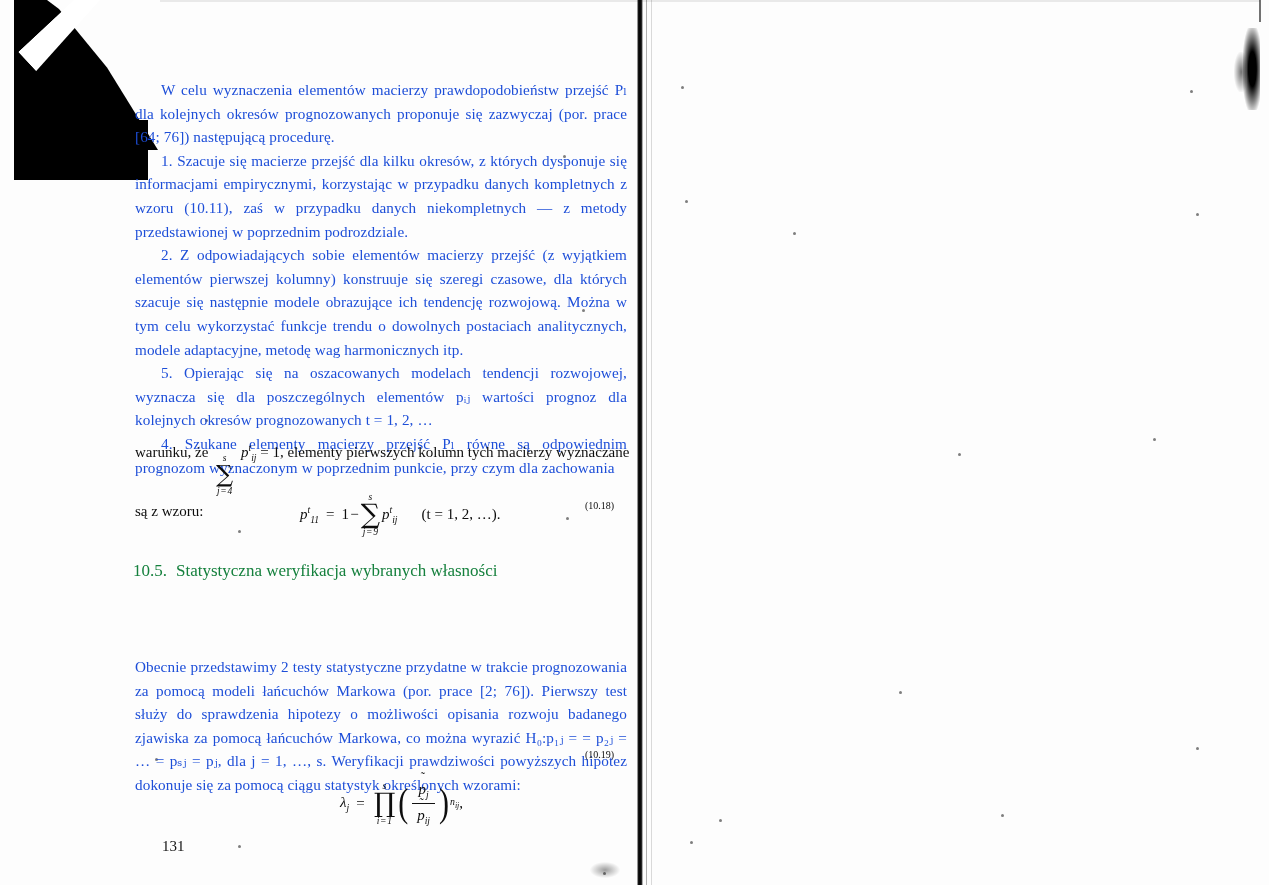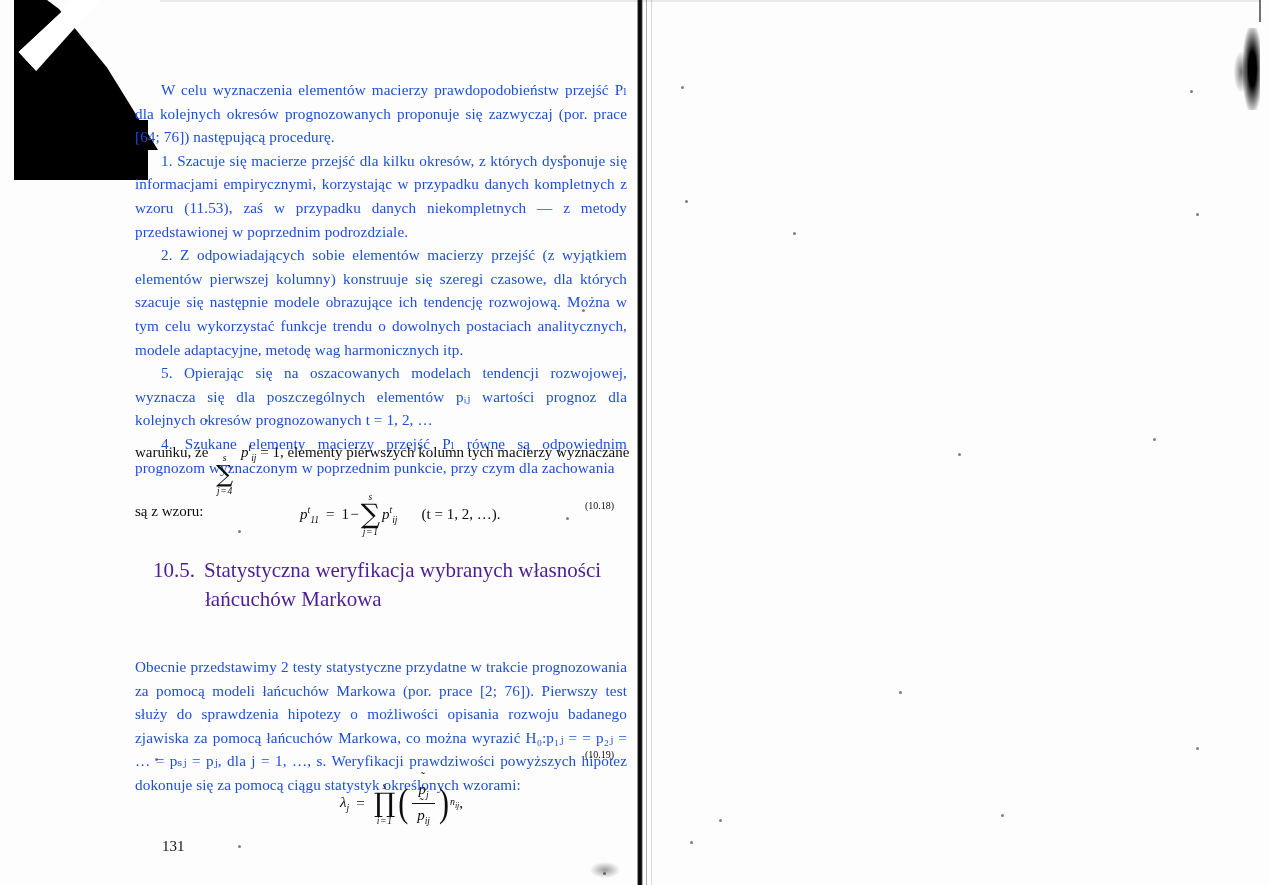--- a/index.html
+++ b/index.html
@@ -128,24 +128,23 @@
   .para.noindent { text-indent: 0; }
 
   
   i, .it { font-style: italic; }
 
   
   #section-heading {
     position: absolute;
     left: 133px; top: 556px;
     width: 500px;
-    font-size: 21px;
+    font-size: 17px;
     line-height: 29px;
-    color: #4c1d95;
-    margin-left: 20px;
+    color: #15803d;
   }
   #section-heading .num { margin-right: 9px; }
   #section-heading .line2 { display: block; margin-left: 52px; }
 
   
   .math {
     position: absolute;
     font-family: "Liberation Serif", "DejaVu Serif", serif;
     font-size: 15px;
     color: #0d0d0d;
@@ -256,21 +255,21 @@
   <div class="dotspeck" style="left:1001px;top:814px;width:3px;height:3px;"></div>
   <div class="dotspeck" style="left:690px;top:841px;width:3px;height:3px;"></div>
   <div class="dotspeck" style="left:238px;top:845px;width:3px;height:3px;"></div>
   <div class="dotspeck" style="left:603px;top:872px;width:3px;height:3px;"></div>
   <div class="dotspeck" style="left:155px;top:758px;width:3px;height:3px;"></div>
 
   <div class="page-col" id="page-left">
 
     <div class="textblock" id="left-body">
       <p class="para">W celu wyznaczenia elementów macierzy prawdopodobieństw przejść Pₗ dla kolejnych okresów prognozowanych proponuje się zazwyczaj (por. prace [64; 76]) następującą procedurę.</p>
-      <p class="para">1. Szacuje się macierze przejść dla kilku okresów, z których dysponuje się informacjami empirycznymi, korzystając w przypadku danych kompletnych z wzoru (11.53), zaś w przypadku danych niekompletnych — z metody przedstawionej w poprzednim podrozdziale.</p>
+      <p class="para">1. Szacuje się macierze przejść dla kilku okresów, z których dysponuje się informacjami empirycznymi, korzystając w przypadku danych kompletnych z wzoru (10.11), zaś w przypadku danych niekompletnych — z metody przedstawionej w poprzednim podrozdziale.</p>
       <p class="para">2. Z odpowiadających sobie elementów macierzy przejść (z wyjątkiem elementów pierwszej kolumny) konstruuje się szeregi czasowe, dla których szacuje się następnie modele obrazujące ich tendencję rozwojową. Można w tym celu wykorzystać funkcje trendu o dowolnych postaciach analitycznych, modele adaptacyjne, metodę wag harmonicznych itp.</p>
       <p class="para">5. Opierając się na oszacowanych modelach tendencji rozwojowej, wyznacza się dla poszczególnych elementów pᵢⱼ wartości prognoz dla kolejnych okresów prognozowanych t = 1, 2, …</p>
       <p class="para">4. Szukane elementy macierzy przejść Pₗ równe są odpowiednim prognozom wyznaczonym w poprzednim punkcie, przy czym dla zachowania</p>
     </div>
 
     <div class="math" style="left:135px; top:433px; width:495px; white-space:normal; line-height:30px;">
       <span>warunku, że</span>
       <span class="bigop" style="margin:0 4px; vertical-align:-4px;">
         <span class="lim">s</span>
         <span class="glyph sml">∑</span>
@@ -281,31 +280,30 @@
     </div>
 
     <div class="math" style="left:300px; top:492px;">
       <span class="row">
         <span class="it">p<sup class="up">t</sup><sub>11</sub></span>
         <span style="margin:0 7px;">=</span>
         <span>1 −</span>
         <span class="bigop" style="margin-left:2px;">
           <span class="lim">s</span>
           <span class="glyph">∑</span>
-          <span class="lim">j = 1</span>
+          <span class="lim">j = 9</span>
         </span>
         <span class="it">p<sup class="up">t</sup><sub>ij</sub></span>
         <span style="margin-left:24px;">(t = 1, 2, …).</span>
       </span>
     </div>
     <div class="eqno" style="left:585px; top:500px;">(10.18)</div>
 
     <div id="section-heading">
       <span class="num">10.5.</span><span>Statystyczna weryfikacja wybranych własności</span>
-      <span class="line2">łańcuchów Markowa</span>
     </div>
 
     <div class="textblock" id="left-body2">
       <p class="para noindent">Obecnie przedstawimy 2 testy statystyczne przydatne w trakcie prognozowania za pomocą modeli łańcuchów Markowa (por. prace [2; 76]). Pierwszy test służy do sprawdzenia hipotezy o możliwości opisania rozwoju badanego zjawiska za pomocą łańcuchów Markowa, co można wyrazić H₀:p₁ⱼ = = p₂ⱼ = … = pₛⱼ = pⱼ, dla j = 1, …, s. Weryfikacji prawdziwości powyższych hipotez dokonuje się za pomocą ciągu statystyk określonych wzorami:</p>
     </div>
 
     <div class="math" style="left:340px; top:780px;">
       <span class="row">
         <span class="it">λ<sub>j</sub></span>
         <span style="margin:0 7px;">=</span>

